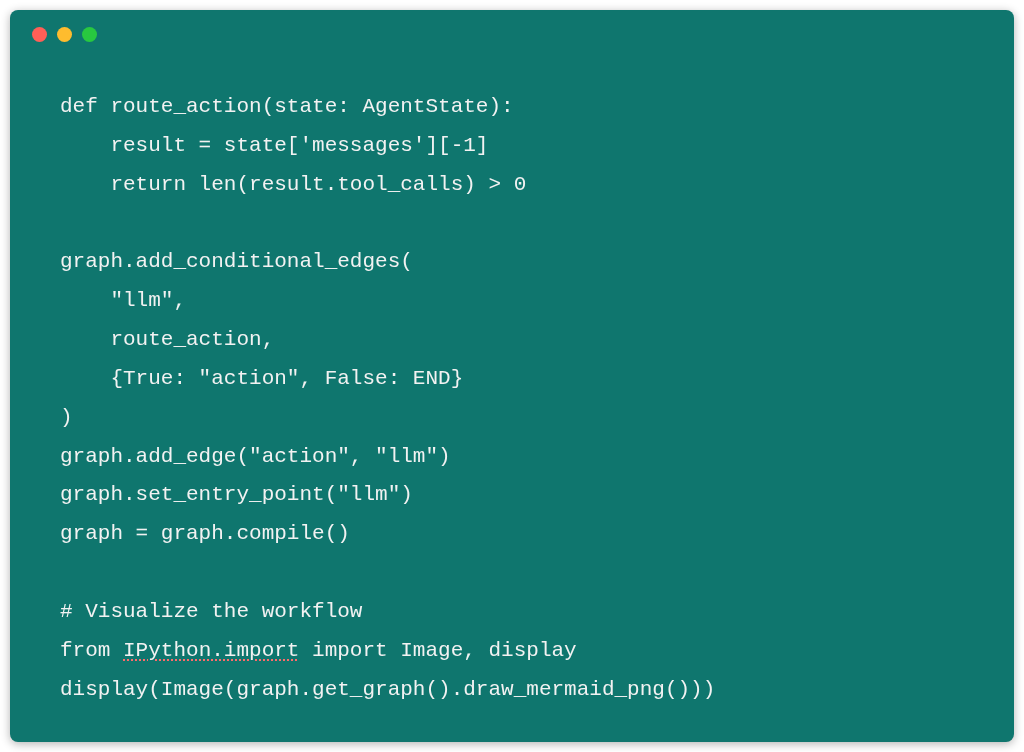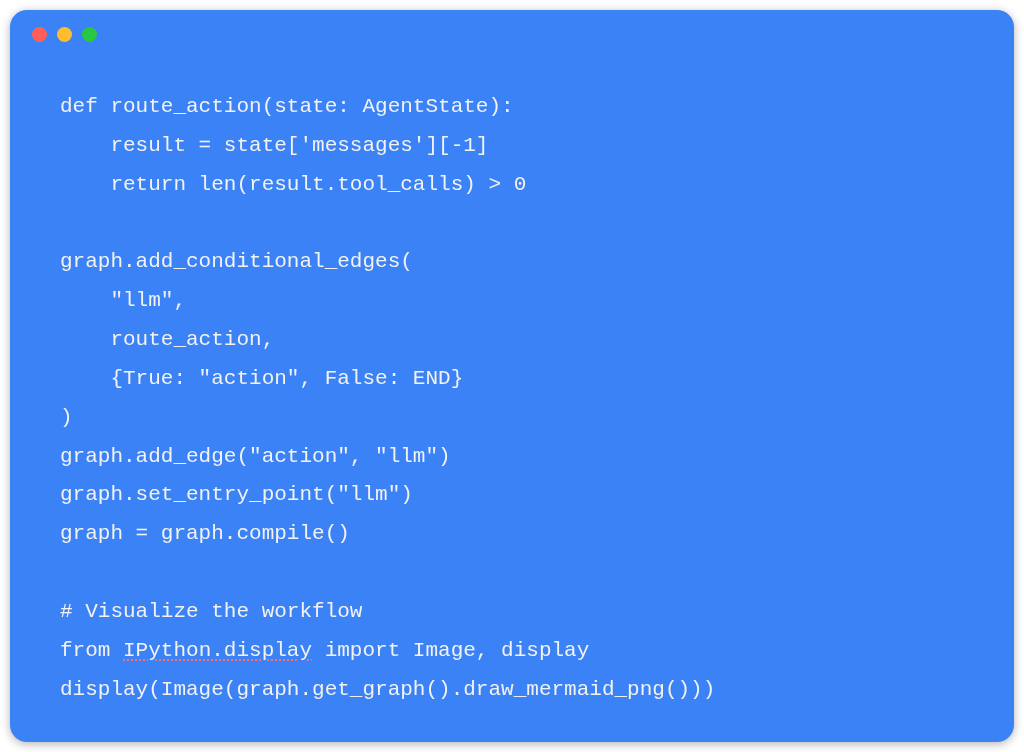--- a/index.html
+++ b/index.html
@@ -8,22 +8,22 @@
       box-sizing: border-box;
     }
     body {
       background: #ffffff;
       width: 1024px;
       height: 752px;
       padding: 10px;
       font-family: -apple-system, BlinkMacSystemFont, "Segoe UI", Helvetica, Arial, sans-serif;
     }
     .window {
-      background: #3b82f6;
-      border-radius: 17px;
+      background: #0f766e;
+      border-radius: 8px;
       width: 100%;
       height: 100%;
       overflow: hidden;
       box-shadow: 0 2px 10px rgba(0,0,0,0.3);
     }
     .titlebar {
       height: 48px;
       display: flex;
       align-items: center;
       padding-left: 22px;
@@ -73,16 +73,16 @@
 graph.add_conditional_edges(
     "llm",
     route_action,
     {True: "action", False: END}
 )
 graph.add_edge("action", "llm")
 graph.set_entry_point("llm")
 graph = graph.compile()
 
 # Visualize the workflow
-from <span class="squiggle">IPython.display</span> import Image, display
+from <span class="squiggle">IPython.import</span> import Image, display
 display(Image(graph.get_graph().draw_mermaid_png()))</pre>
   </div>
 </div>
 
 </body></html>

